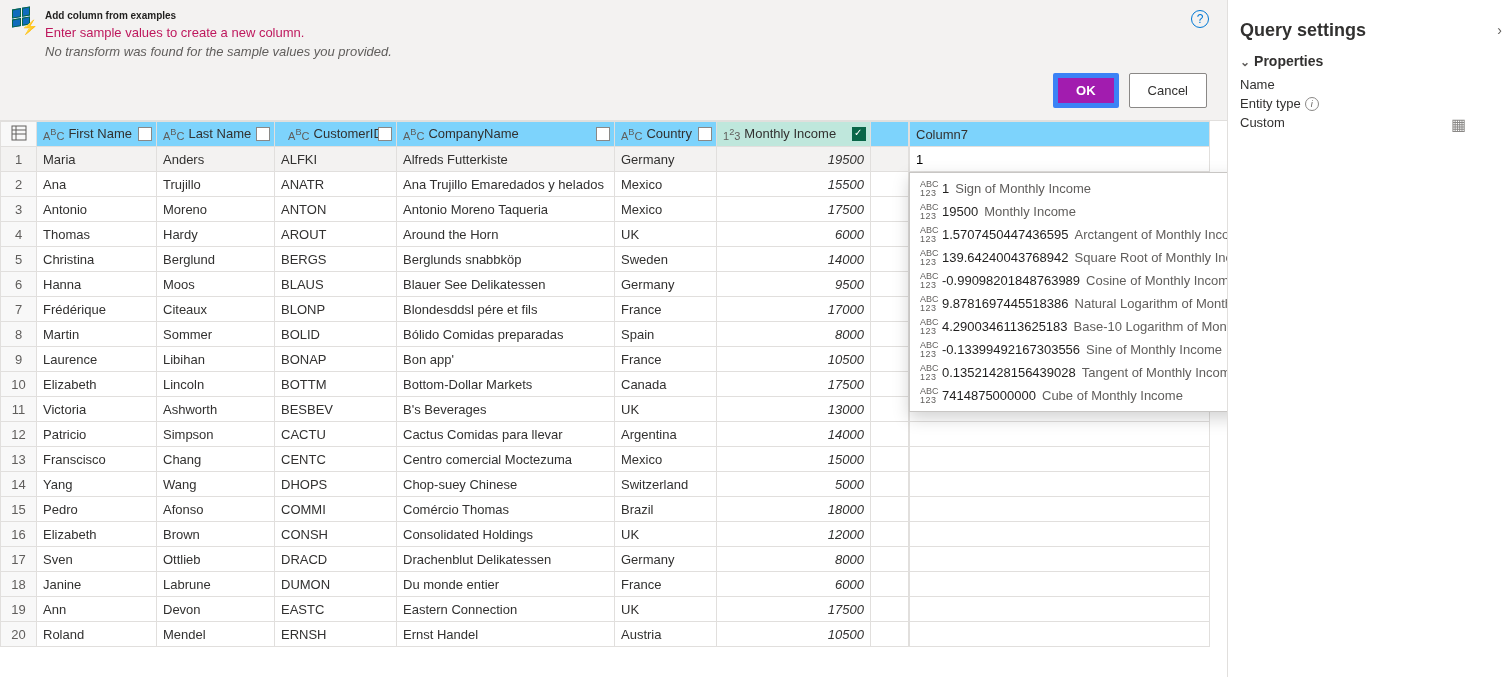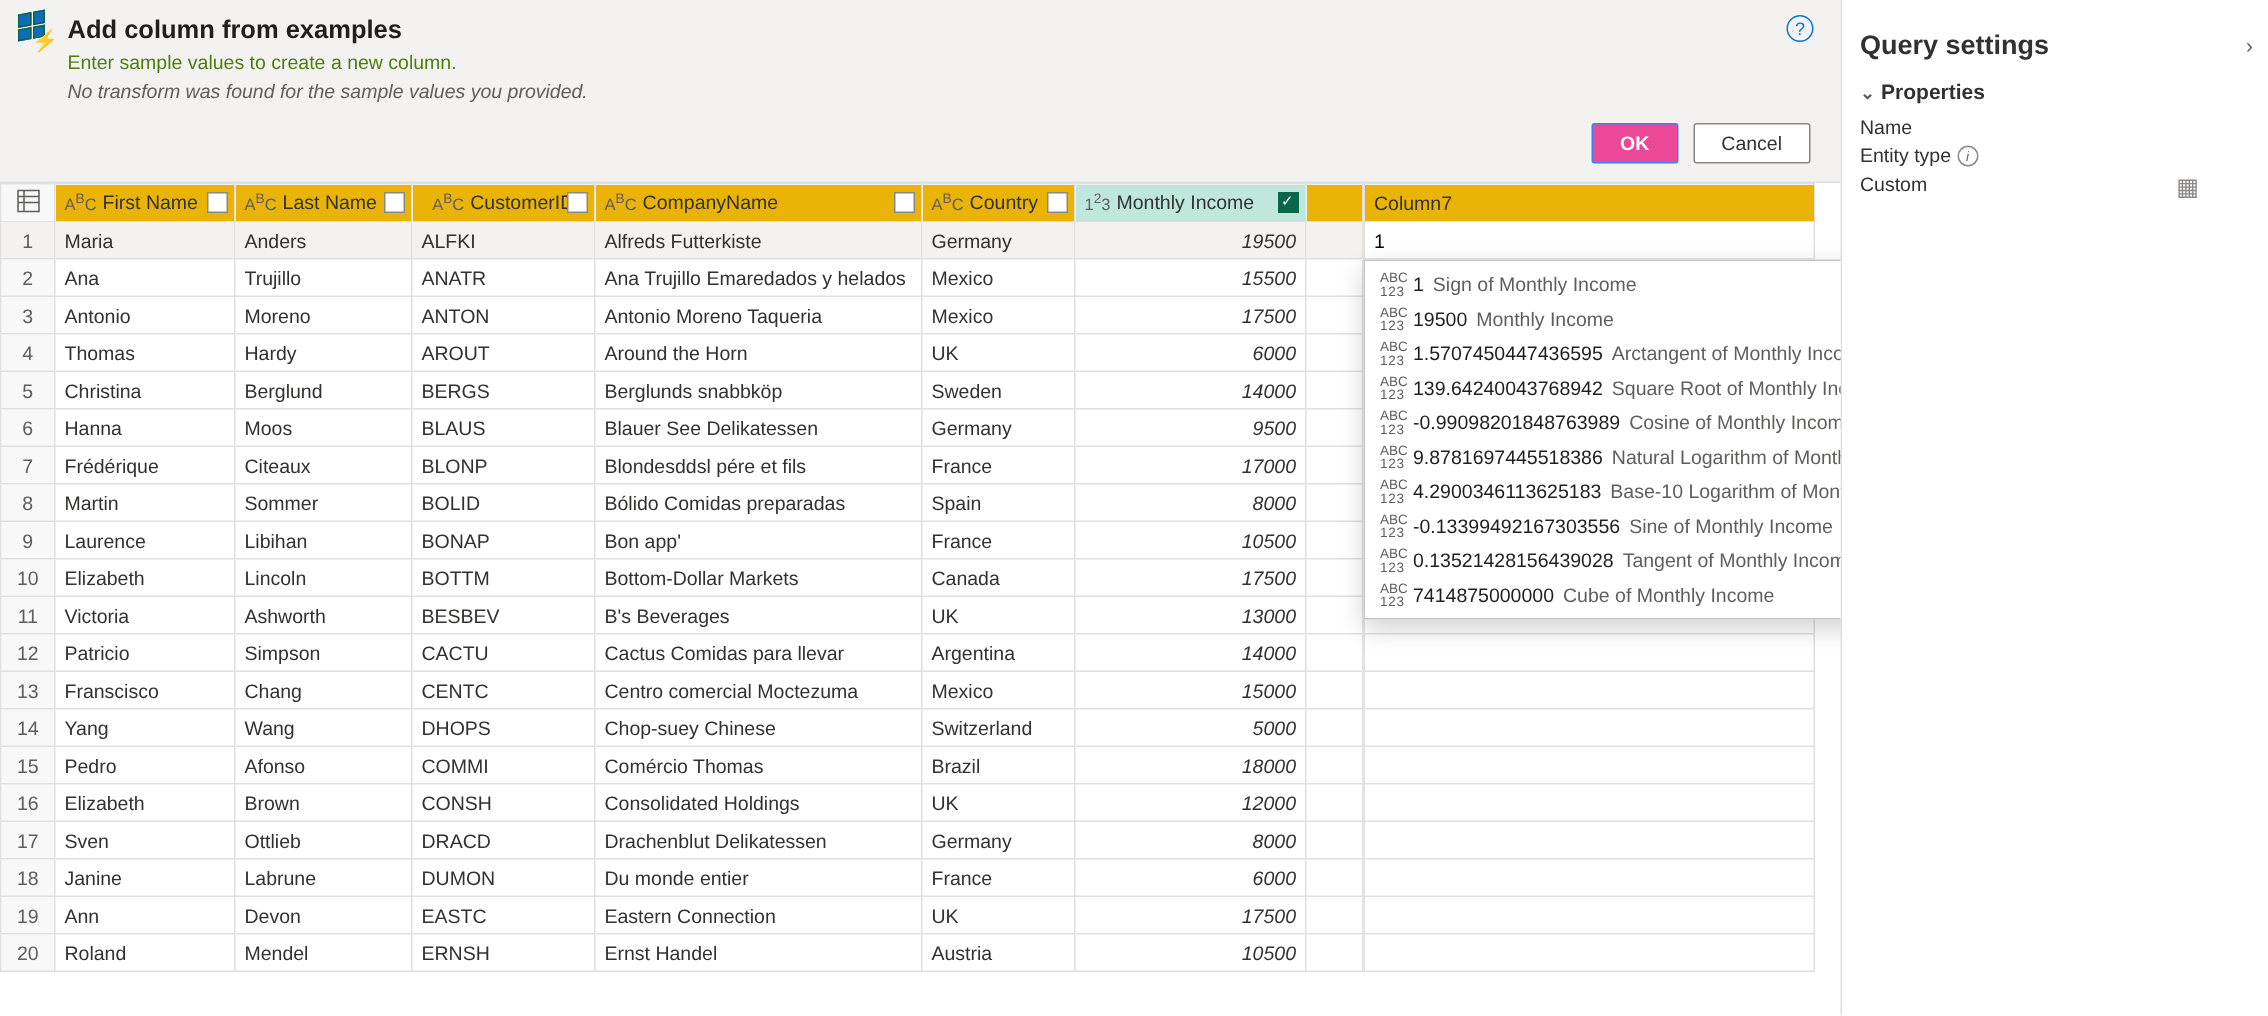--- a/index.html
+++ b/index.html
@@ -8,36 +8,36 @@
 .layout { display: flex; width: 1512px; height: 677px; }
 .main { flex: 1; display: flex; flex-direction: column; min-width: 0; }
 .side { width: 285px; border-left: 1px solid #e1dfdd; padding: 20px 12px 12px 12px; position: relative; }
 
 
 .band { background: #f3f2f1; padding: 10px 20px 12px 45px; position: relative; border-bottom: 1px solid #e1dfdd; }
 .band .logo { position: absolute; left: 12px; top: 8px; width: 24px; height: 24px; }
 .band .logo .grid { width: 18px; height: 18px; display: grid; grid-template-columns: 1fr 1fr; grid-template-rows: 1fr 1fr; gap: 1px; transform: skewY(-10deg); }
 .band .logo .grid div { background: #0f6cbd; border: 1px solid #096648; }
 .band .logo .bolt { position: absolute; right: -3px; bottom: -3px; color: #f2c811; font-size: 14px; }
-.band h1 { font-size: 17px; font-weight: 600; color: #201f1e; margin-bottom: 4px; }
-.band .sub { font-size: 13px; color: #4d7c0f; margin-bottom: 4px; }
+.band h1 { font-size: 10px; font-weight: 600; color: #201f1e; margin-bottom: 4px; }
+.band .sub { font-size: 13px; color: #be185d; margin-bottom: 4px; }
 .band .err { font-size: 13px; font-style: italic; color: #605e5c; }
 .band .help { position: absolute; right: 18px; top: 10px; color: #0078d4; border: 1.5px solid #0078d4; border-radius: 50%; width: 18px; height: 18px; display: flex; align-items: center; justify-content: center; font-size: 12px; cursor: pointer; }
 .band .actions { display: flex; justify-content: flex-end; gap: 10px; margin-top: 14px; }
 .btn { padding: 5px 18px; font-size: 13px; border-radius: 2px; cursor: pointer; font-family: inherit; }
-.btn-primary { background: #ec4899; color: #fff; border: 1px solid #3b82f6; font-weight: 600; }
+.btn-primary { background: #a21caf; color: #fff; border: 5px solid #3b82f6; font-weight: 600; }
 .btn-default { background: #fff; color: #323130; border: 1px solid #8a8886; }
 
 
 .tablewrap { flex: 1; display: flex; overflow: hidden; position: relative; }
 .grid-left { flex: 0 0 auto; }
 .grid-right { flex: 0 0 auto; position: relative; }
 table { border-collapse: collapse; table-layout: fixed; }
 th, td { border: 1px solid #e1dfdd; height: 25px; padding: 0 6px; text-align: left; font-weight: 400; white-space: nowrap; overflow: hidden; text-overflow: ellipsis; font-size: 13px; }
-th { background: #eab308; color: #323130; font-weight: 400; position: relative; }
+th { background: #7dd3fc; color: #323130; font-weight: 400; position: relative; }
 th.sel { background: #bfe7dc; }
 .rownum { width: 36px; text-align: center; background: #f8f8f8; color: #605e5c; }
 th.rowhdr { background: #f8f8f8; }
 th .typeicon { color: #605e5c; font-size: 11px; margin-right: 4px; vertical-align: middle; }
 th .cb { position: absolute; right: 4px; top: 50%; transform: translateY(-50%); width: 14px; height: 14px; border: 1px solid #8a8886; background: #fff; display: inline-block; }
 th .cb.checked { background: #096648; border-color: #096648; }
 th .cb.checked::after { content: "✓"; color: #fff; font-size: 10px; position: absolute; top: -1px; left: 1px; }
 .num { text-align: right; font-style: italic; }
 tr.sel td { background: #f3f2f1; }
 

